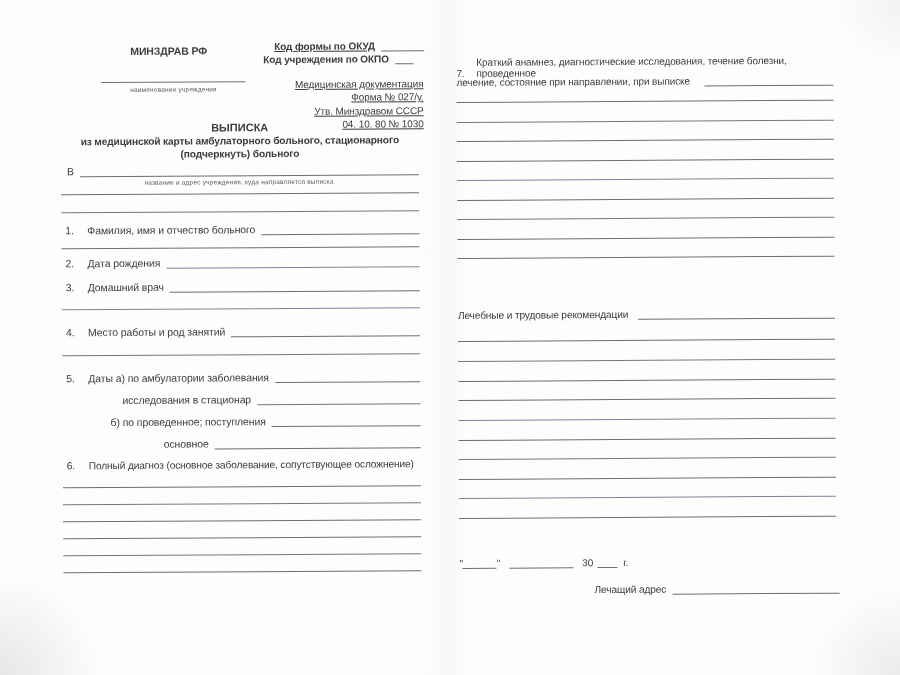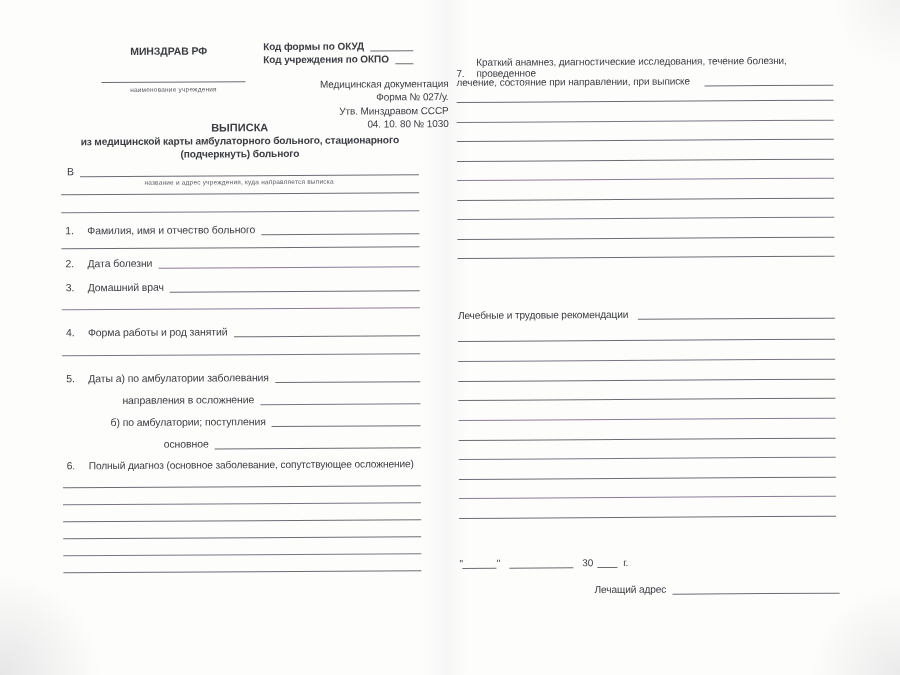--- a/index.html
+++ b/index.html
@@ -36,33 +36,33 @@
   .useg { display:inline-block; border-bottom:1px solid #6f6b73; height:2px; }
 </style>
 </head>
 <body>
 
 <div class="scan">
   <div class="sheet">
 
     <div class="t b fs105" style="left:132px; top:43px;">МИНЗДРАВ РФ</div>
 
-    <div class="row fs10" style="left:265px; top:40px; width:150px;">
+    <div class="row fs10" style="left:276px; top:40px; width:150px;text-decoration:underline;">
       <span class="b">Код формы по ОКУД</span>
       <span class="fill"></span>
     </div>
     <div class="row fs10" style="left:265px; top:53px; width:150px;">
       <span class="b">Код учреждения по ОКПО</span>
       <span class="fill"></span>
     </div>
 
     <div class="hl" style="left:103px; top:80px; width:144px;"></div>
     <div class="t cap" style="left:103px; top:84px; width:144px;">наименование учреждения</div>
 
-    <div class="t docblock" style="right:450px; top:77px;">
+    <div class="t docblock" style="right:475px; top:77px;text-decoration:underline;">
       <div>Медицинская документация</div>
       <div>Форма №  027/у.</div>
       <div>Утв. Минздравом СССР</div>
       <div>04. 10. 80  № 1030</div>
     </div>
 
     <div class="t b ctr" style="left:62px; top:120px; width:358px; font-size:11px;">ВЫПИСКА</div>
     <div class="t b ctr fs102" style="left:62px; top:134px; width:358px;">из медицинской карты амбулаторного больного, стационарного</div>
     <div class="t b ctr fs102" style="left:62px; top:147px; width:358px;">(подчеркнуть) больного</div>
 
@@ -77,49 +77,49 @@
 
     <div class="row fs105" style="left:66px; top:222px; width:354px;">
       <span class="num">1.</span>
       <span>Фамилия, имя и отчество больного</span>
       <span class="fill"></span>
     </div>
     <div class="hl" style="left:62px; top:246px; width:358px;"></div>
 
     <div class="row fs105" style="left:66px; top:255px; width:354px;">
       <span class="num">2.</span>
-      <span>Дата болезни</span>
+      <span>Дата рождения</span>
       <span class="fill pv"></span>
     </div>
 
     <div class="row fs105" style="left:66px; top:279px; width:354px;">
       <span class="num">3.</span>
       <span>Домашний врач</span>
       <span class="fill"></span>
     </div>
     <div class="hl pv" style="left:62px; top:307px; width:358px;"></div>
 
     <div class="row fs105" style="left:66px; top:324px; width:354px;">
       <span class="num">4.</span>
-      <span>Форма работы и род занятий</span>
+      <span>Место работы и род занятий</span>
       <span class="fill"></span>
     </div>
     <div class="hl pv2" style="left:62px; top:353px; width:358px;"></div>
 
     <div class="row fs105" style="left:66px; top:370px; width:354px;">
       <span class="num">5.</span>
       <span>Даты а) по амбулатории заболевания</span>
       <span class="fill"></span>
     </div>
     <div class="row fs105" style="left:122px; top:392px; width:298px;">
-      <span>направления в осложнение</span>
+      <span>исследования в стационар</span>
       <span class="fill pv2"></span>
     </div>
     <div class="row fs105" style="left:110px; top:414px; width:310px;">
-      <span>б) по амбулатории; поступления</span>
+      <span>б) по проведенное; поступления</span>
       <span class="fill"></span>
     </div>
     <div class="row fs105" style="left:163px; top:436px; width:257px;">
       <span>основное</span>
       <span class="fill"></span>
     </div>
 
     <div class="row fs102" style="left:66px; top:458px; width:354px;">
       <span class="num">6.</span>
       <span>Полный диагноз (основное заболевание, сопутствующее осложнение)</span>

